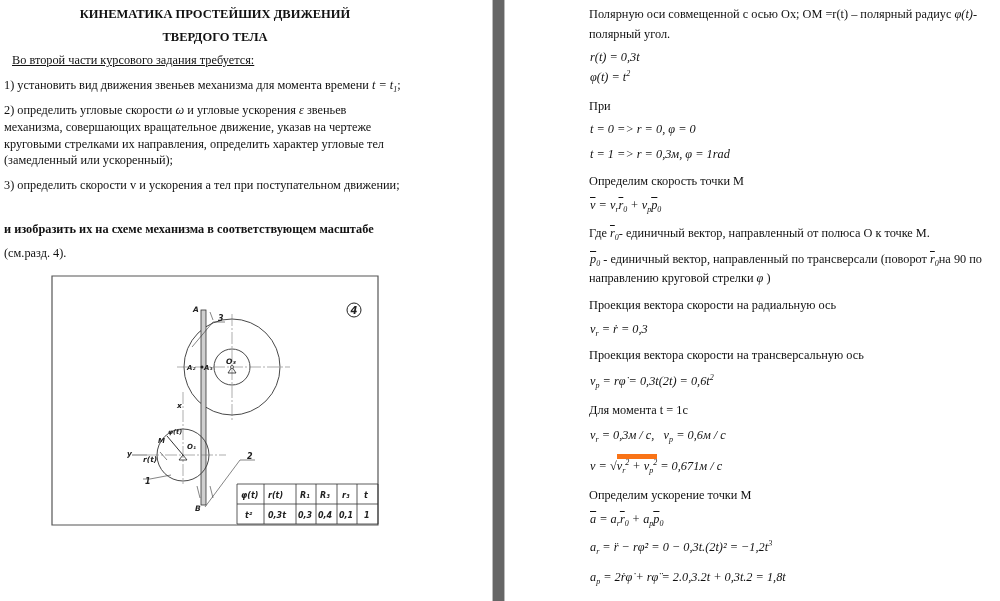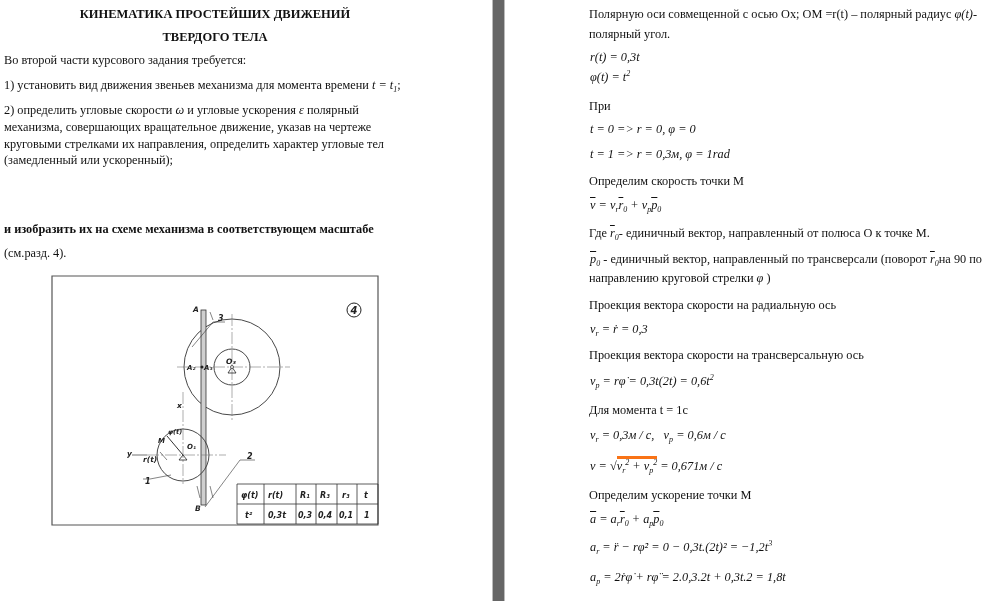--- a/index.html
+++ b/index.html
@@ -8,47 +8,48 @@
   .page { position: absolute; top: 0; height: 601px; background: #fff; overflow: hidden; }
   #page-left { left: 0; width: 589px; }
   #page-right { left: 505px; width: 495px; margin-left: 20px; }
   .gutter { position: absolute; left: 492px; width: 13px; top: 0; height: 601px; background: #666666;
             border-left: 1px solid #bbb; border-right: 1px solid #bbb; box-sizing: border-box; }
   .t { position: absolute; font-size: 12.3px; line-height: 16px; white-space: nowrap; }
   .title { font-weight: bold; font-size: 12.5px; text-align: center; width: 430px; left: 0; }
   .m { font-style: italic; }
   sub, sup { font-size: 8px; line-height: 0; }
   .ov { text-decoration: overline; }
-  .sqrt { border-top: 3px solid #f97316; padding-top: 0; }
+  .sqrt { border-top: 5px solid #f97316; padding-top: 0; }
   svg text { font-family: "DejaVu Sans", sans-serif; font-style: italic; font-weight: bold; }
 </style>
 </head>
 <body>
 
 <div id="page-left" class="page">
   <div class="t title" style="top:6px;">КИНЕМАТИКА ПРОСТЕЙШИХ ДВИЖЕНИЙ</div>
   <div class="t title" style="top:29px;">ТВЕРДОГО ТЕЛА</div>
-  <div class="t" style="left:4px; top:52px;">Во второй части курсового задания требуется:</div>
+  <div class="t" style="left:12px; top:52px;text-decoration:underline;">Во второй части курсового задания требуется:</div>
 
   <div class="t" style="left:4px; top:77px;">
     <span>1) установить вид движения звеньев механизма для момента времени</span>
     <span class="m"><span>t = t</span><sub>1</sub></span><span>;</span>
   </div>
 
   <div class="t" style="left:4px; top:102px;">
     <span>2) определить угловые скорости</span>
     <span class="m">ω</span>
     <span>и угловые ускорения</span>
     <span class="m">ε</span>
-    <span>полярный</span>
+    <span>звеньев</span>
   </div>
   <div class="t" style="left:4px; top:119px;">механизма, совершающих вращательное движение, указав на чертеже</div>
   <div class="t" style="left:4px; top:136px;">круговыми стрелками их направления, определить характер угловые тел</div>
   <div class="t" style="left:4px; top:152px;">(замедленный или ускоренный);</div>
 
+  <div class="t" style="left:4px; top:177px;">3) определить скорости v и ускорения a тел при поступательном движении;</div>
 
   <div class="t" style="left:4px; top:221px;font-weight:bold;">и изобразить их на схеме механизма в соответствующем масштабе</div>
   <div class="t" style="left:4px; top:245px;">(см.разд. 4).</div>
 
   <svg style="position:absolute; left:50px; top:274px;" width="330" height="254" viewBox="0 0 330 254">
 
     <path d="M2 2 H328 V251 H2 Z" fill="none" stroke="#555" stroke-width="1.2"></path>
 
     <circle cx="304" cy="36" r="7" fill="none" stroke="#222" stroke-width="1"></circle>
     <text x="300.5" y="40" font-size="10" fill="#222">4</text>

